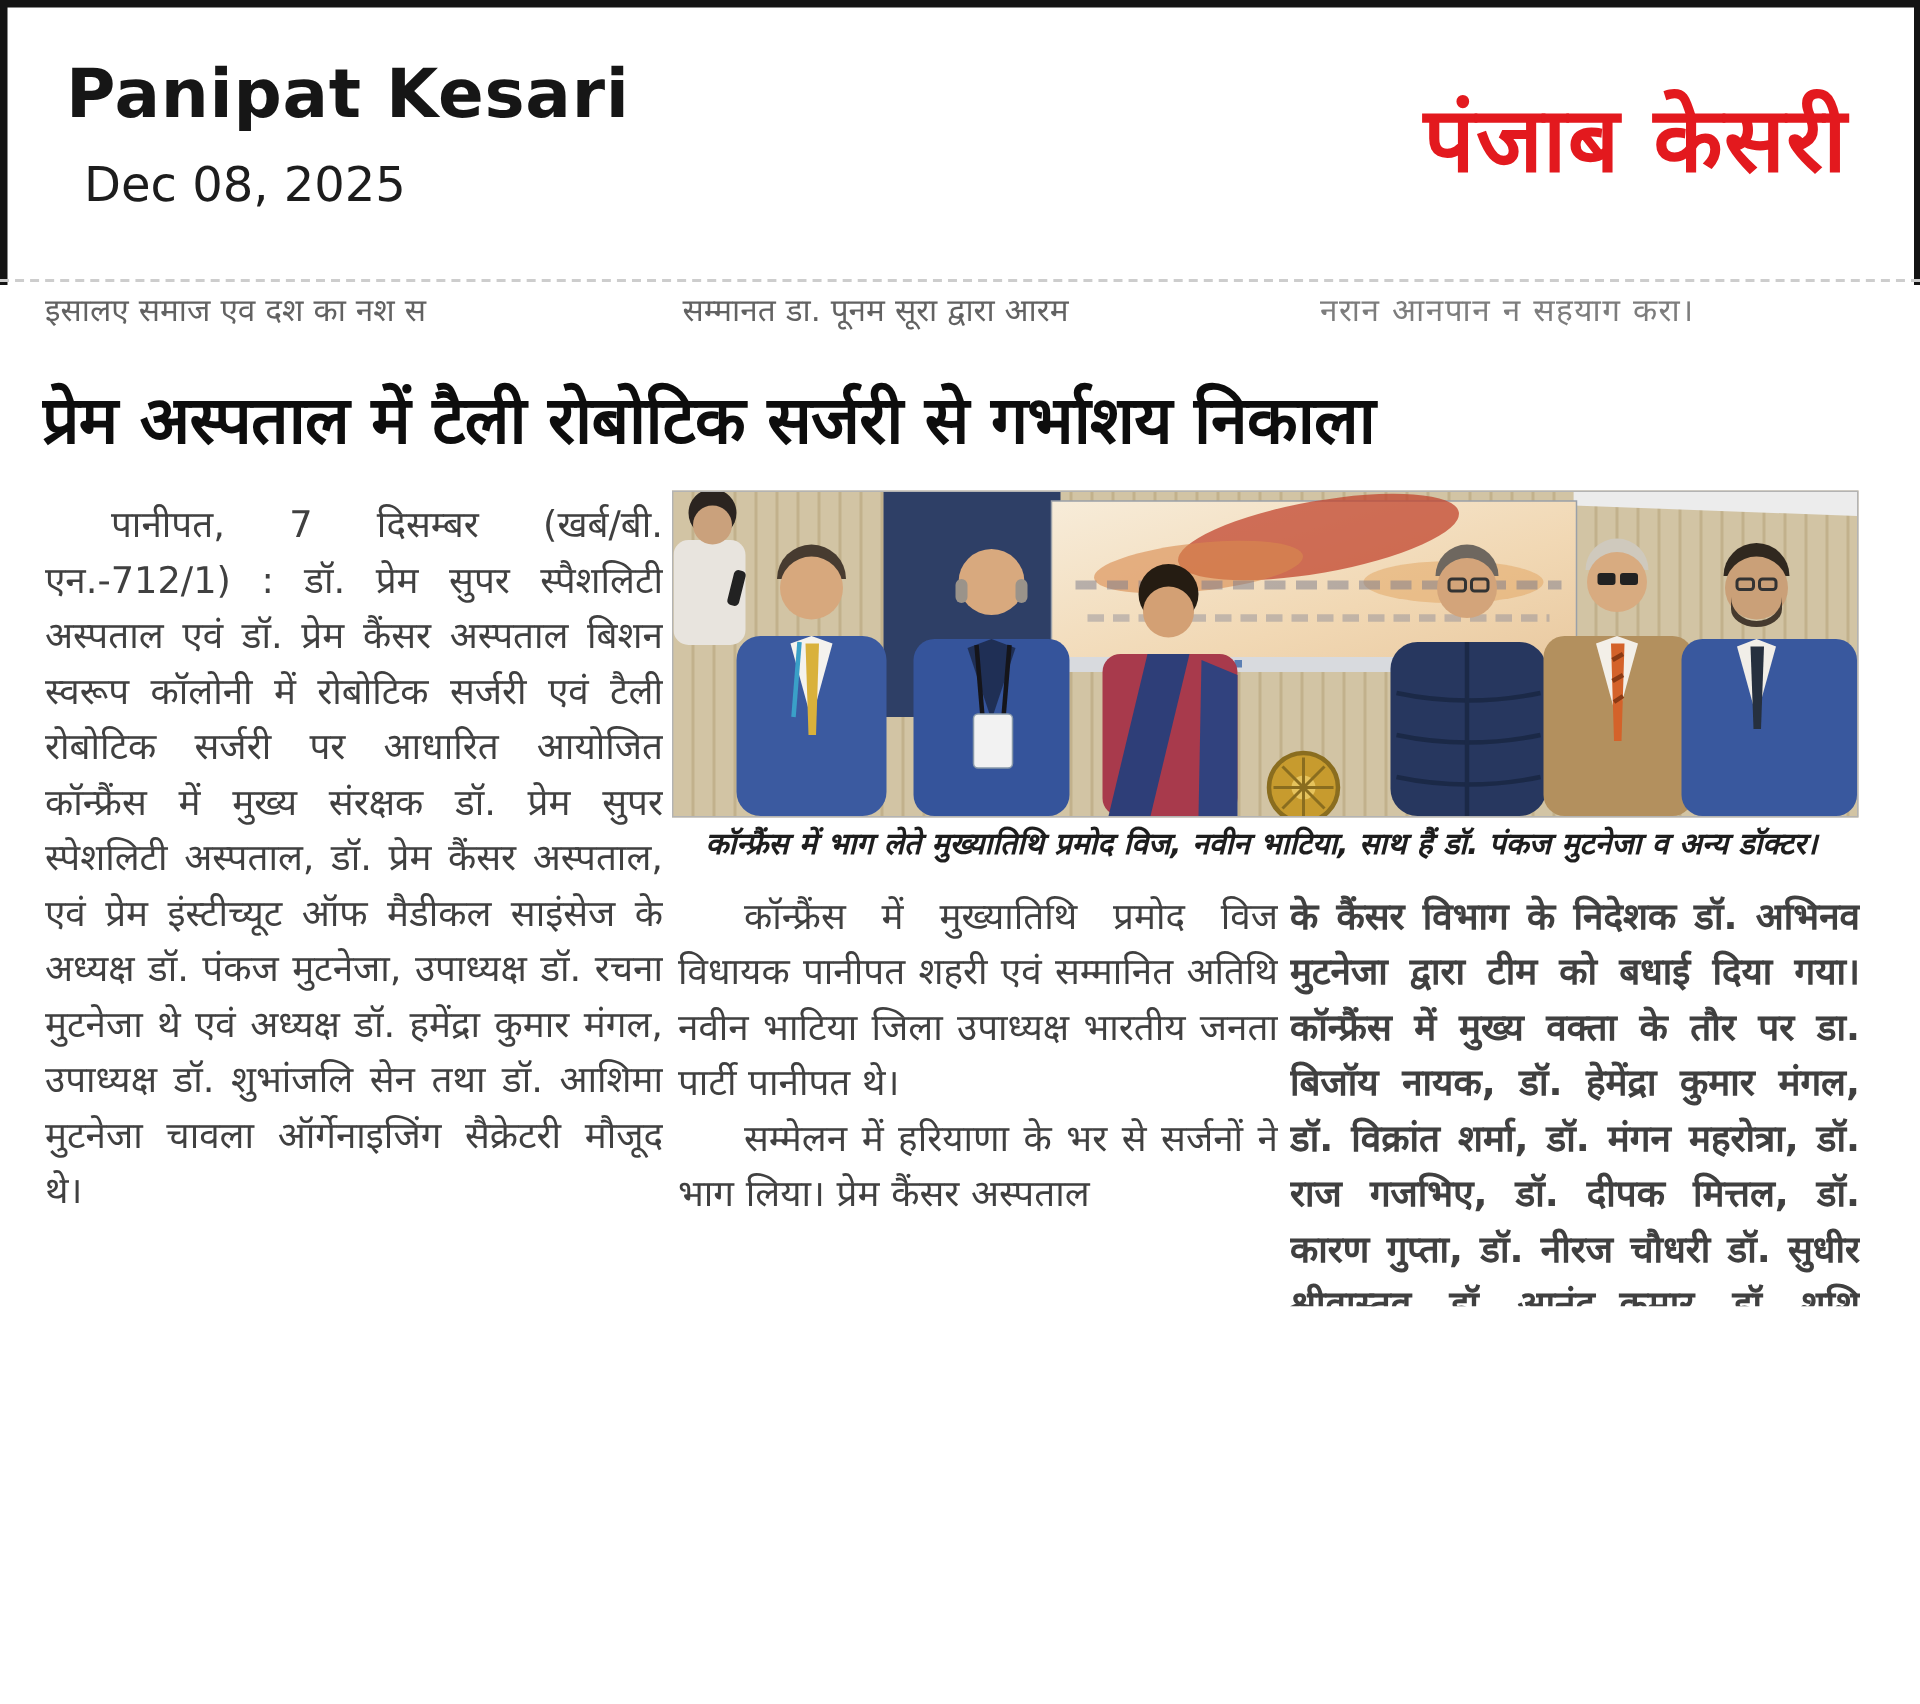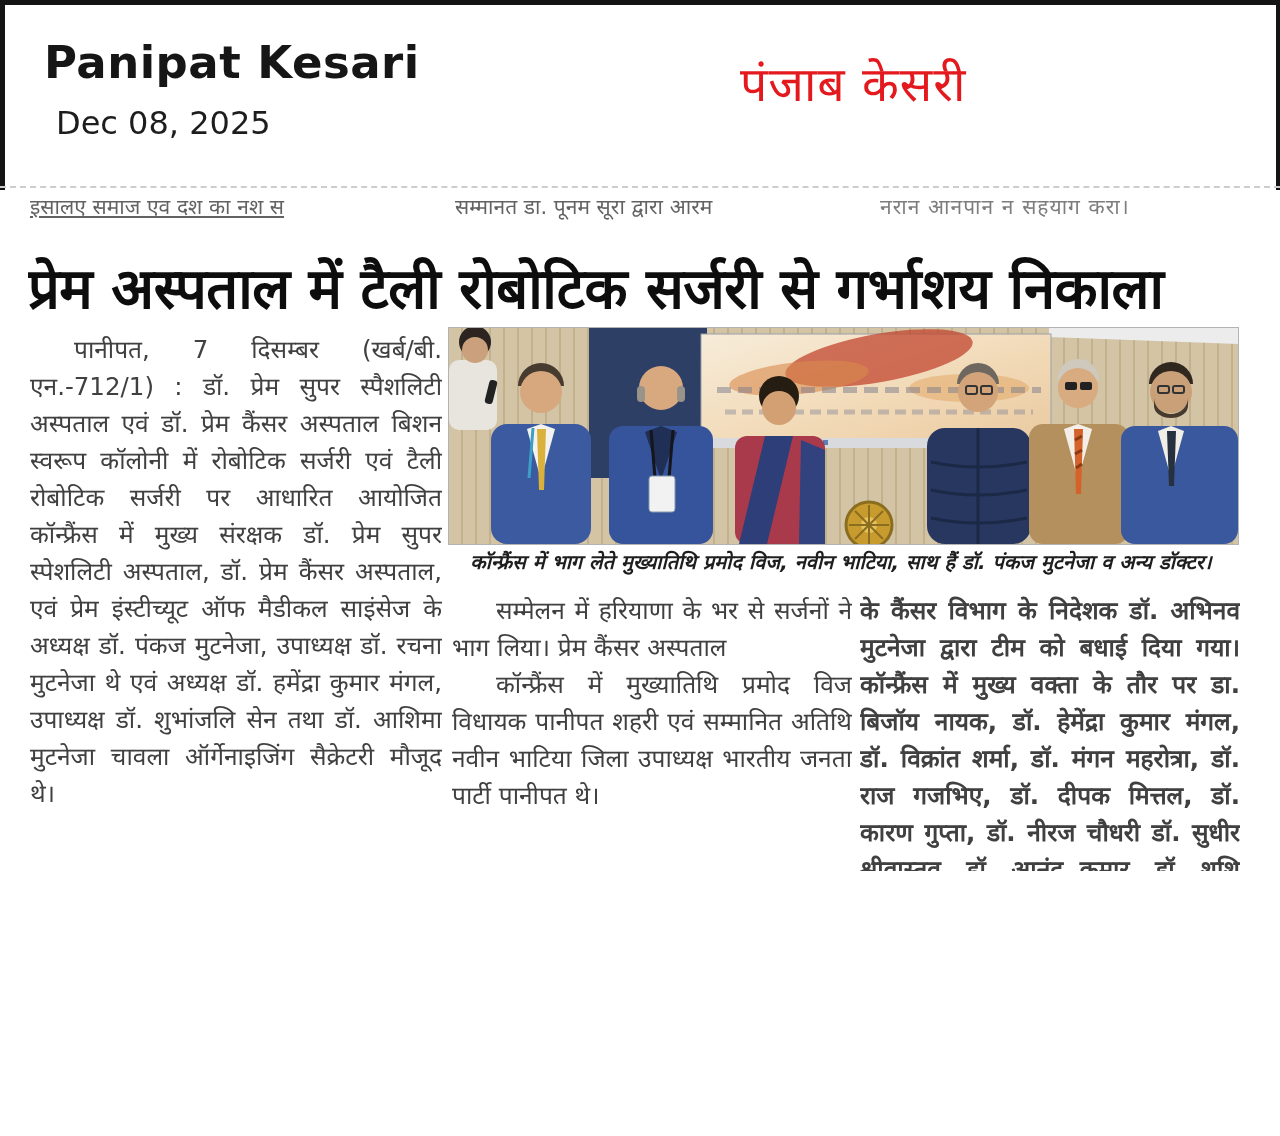--- a/index.html
+++ b/index.html
@@ -9,32 +9,32 @@
   
   .frame-top{position:absolute;left:0;top:0;width:1280px;height:5px;background:#141414;}
   .frame-left{position:absolute;left:0;top:0;width:5px;height:190px;background:#141414;}
   .frame-right{position:absolute;right:0;top:0;width:4px;height:190px;background:#141414;}
   .dashed-sep{position:absolute;left:0;top:186px;width:1280px;border-top:2px dashed #cdcdcd;}
 
   
   .masthead-title{position:absolute;left:44px;top:36px;font-size:45px;font-weight:600;
                   color:#161616;letter-spacing:.5px;}
   .masthead-date{position:absolute;left:44px;top:104px;font-size:32px;color:#1d1d1d;margin-left:12px;}
-  .brand-logo{position:absolute;left:740px;top:50px;width:492px;text-align:left;
-              font-size:48px;font-weight:normal;color:#e3191e;letter-spacing:1px;}
+  .brand-logo{position:absolute;left:740px;top:50px;width:492px;text-align:right;
+              font-size:60px;font-weight:bold;color:#e3191e;letter-spacing:1px;}
 
   
   .strip span{position:absolute;top:192px;font-size:21px;color:#474747;opacity:.85;white-space:nowrap;}
-  .strip .s1{left:30px;text-decoration:underline;}
+  .strip .s1{left:30px;}
   .strip .s2{left:455px;}
   .strip .s3{left:880px;letter-spacing:1px;opacity:.7;}
 
   
   .headline{position:absolute;left:28px;top:248px;width:1226px;height:74px;overflow:hidden;
-            font-size:56px;font-weight:bold;color:#0d0d0d;white-space:nowrap;letter-spacing:-.5px;}
+            font-size:44px;font-weight:bold;color:#0d0d0d;white-space:nowrap;letter-spacing:-.5px;}
 
   
   .photo{position:absolute;left:448px;top:327px;width:789px;height:216px;
          border:1px solid #b3b3b3;background:#d2c4a4;}
   .photo svg{display:block;}
   .caption{position:absolute;left:444px;top:548px;width:794px;text-align:center;
            font-size:20px;font-weight:bold;font-style:italic;color:#1e1e1e;}
 
   
   .col{position:absolute;font-size:24.5px;line-height:37px;color:#404040;text-align:justify;}
@@ -194,22 +194,22 @@
       </g>
     </svg>
   </div>
 
   <div class="caption">कॉन्फ्रैंस में भाग लेते मुख्यातिथि प्रमोद विज, नवीन भाटिया, साथ हैं डॉ. पंकज मुटनेजा व अन्य डॉक्टर।</div>
 
   <div class="col col-left">
     <p class="indent">पानीपत, 7 दिसम्बर (खर्ब/बी. एन.-712/1) : डॉ. प्रेम सुपर स्पैशलिटी अस्पताल एवं डॉ. प्रेम कैंसर अस्पताल बिशन स्वरूप कॉलोनी में रोबोटिक सर्जरी एवं टैली रोबोटिक सर्जरी पर आधारित आयोजित कॉन्फ्रैंस में मुख्य संरक्षक डॉ. प्रेम सुपर स्पेशलिटी अस्पताल, डॉ. प्रेम कैंसर अस्पताल, एवं प्रेम इंस्टीच्यूट ऑफ मैडीकल साइंसेज के अध्यक्ष डॉ. पंकज मुटनेजा, उपाध्यक्ष डॉ. रचना मुटनेजा थे एवं अध्यक्ष डॉ. हमेंद्रा कुमार मंगल, उपाध्यक्ष डॉ. शुभांजलि सेन तथा डॉ. आशिमा मुटनेजा चावला ऑर्गेनाइजिंग सैक्रेटरी मौजूद थे।</p>
   </div>
   <div class="col col-mid">
+    <p class="indent">कॉन्फ्रैंस में मुख्यातिथि प्रमोद विज विधायक पानीपत शहरी एवं सम्मानित अतिथि नवीन भाटिया जिला उपाध्यक्ष भारतीय जनता पार्टी पानीपत थे।</p>
     <p class="indent">सम्मेलन में हरियाणा के भर से सर्जनों ने भाग लिया। प्रेम कैंसर अस्पताल</p>
-    <p class="indent">कॉन्फ्रैंस में मुख्यातिथि प्रमोद विज विधायक पानीपत शहरी एवं सम्मानित अतिथि नवीन भाटिया जिला उपाध्यक्ष भारतीय जनता पार्टी पानीपत थे।</p>
   </div>
   <div class="col col-right">
     <p>के कैंसर विभाग के निदेशक डॉ. अभिनव मुटनेजा द्वारा टीम को बधाई दिया गया। कॉन्फ्रैंस में मुख्य वक्ता के तौर पर डा. बिजॉय नायक, डॉ. हेमेंद्रा कुमार मंगल, डॉ. विक्रांत शर्मा, डॉ. मंगन महरोत्रा, डॉ. राज गजभिए, डॉ. दीपक मित्तल, डॉ. कारण गुप्ता, डॉ. नीरज चौधरी डॉ. सुधीर श्रीवास्तव, डॉ. आनंद कुमार, डॉ. शशि कुमारी, डॉ. श्रेया भट्टराई, डॉ. शुभांजलि सेन, डॉ. लीना महरोत्रा, डॉ. अर्जुन गोयल,डॉ. सर्वार्थ कुमार प्रतिहार, डॉ. ऋचा मलिक मुख्य रूप से उपस्थित थे।</p>
   </div>
 
   <div class="cmyk">
     <div class="cmyk-inner"><span class="c">C</span><span class="m">M</span><span class="y">Y</span><span class="k">K</span></div>
   </div>
   <div class="cross-v"></div>
   <div class="cross-h"></div>

